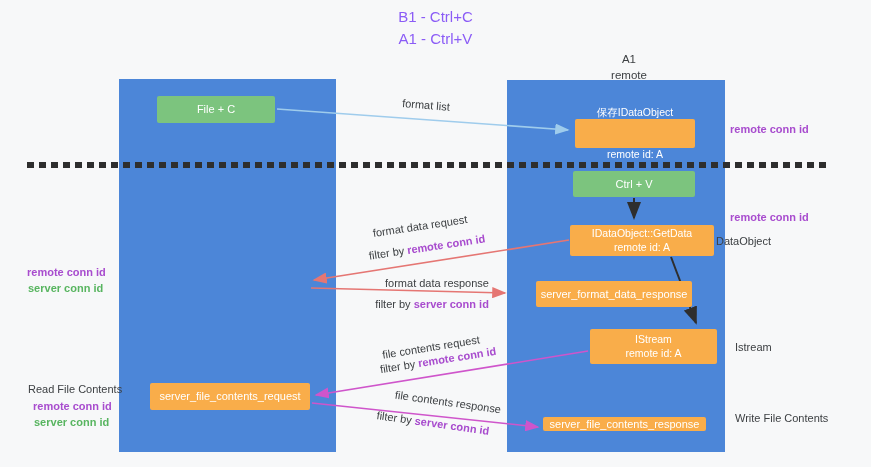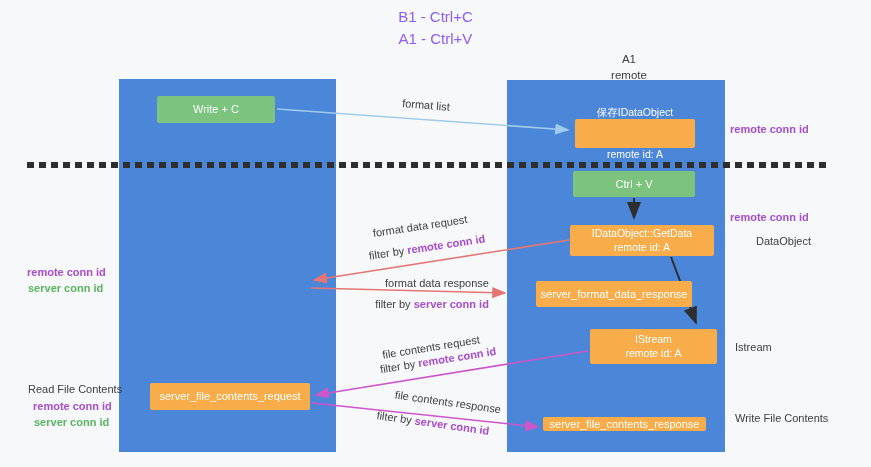--- a/index.html
+++ b/index.html
@@ -63,21 +63,21 @@
     <line x1="277" y1="109" x2="568" y2="130" stroke="#9fccec" stroke-width="1.6" marker-end="url(#ah-blue)"></line>
     <line x1="634" y1="198" x2="634" y2="218" stroke="#2e2e2e" stroke-width="2" marker-end="url(#ah-black)"></line>
     <line x1="671" y1="257" x2="696" y2="323" stroke="#2e2e2e" stroke-width="2" marker-end="url(#ah-black)"></line>
     <line x1="569" y1="240" x2="314" y2="280" stroke="#e57673" stroke-width="1.6" marker-end="url(#ah-red)"></line>
     <line x1="311" y1="288" x2="505" y2="293" stroke="#e57673" stroke-width="1.6" marker-end="url(#ah-red)"></line>
     <line x1="588" y1="351" x2="316" y2="395" stroke="#cf55cb" stroke-width="1.6" marker-end="url(#ah-pink)"></line>
     <line x1="312" y1="403" x2="538" y2="427" stroke="#cf55cb" stroke-width="1.6" marker-end="url(#ah-pink)"></line>
   </svg>
 
   <div class="box green" style="left:157px;top:96px;width:118px;height:27px;">
-    <span>Write + C</span>
+    <span>File + C</span>
   </div>
 
   <div class="box small" style="left:575px;top:119px;width:120px;height:29px;gap:28px;">
     <span>保存IDataObject</span>
     <span>remote id: A</span>
   </div>
 
   <div class="box green" style="left:573px;top:171px;width:122px;height:26px;">
     <span>Ctrl + V</span>
   </div>
@@ -122,21 +122,21 @@
     <span>filter by </span><span class="purple">remote conn id</span>
   </div>
 
   <div class="albl" style="left:448px;top:402px;transform:translate(-50%,-50%) rotate(8deg);">file contents response</div>
   <div class="albl" style="left:433px;top:423px;transform:translate(-50%,-50%) rotate(8deg);">
     <span>filter by </span><span class="purple">server conn id</span>
   </div>
 
   <div class="sidelbl purple" style="left:730px;top:123px;">remote conn id</div>
   <div class="sidelbl purple" style="left:730px;top:211px;">remote conn id</div>
-  <div class="sidelbl" style="left:756px;top:235px;">DataObject</div>
+  <div class="sidelbl" style="left:716px;top:235px;">DataObject</div>
   <div class="sidelbl" style="left:735px;top:341px;">Istream</div>
   <div class="sidelbl" style="left:735px;top:412px;">Write File Contents</div>
 
   <div class="sidelbl purple" style="left:27px;top:266px;">remote conn id</div>
   <div class="sidelbl greentxt" style="left:28px;top:282px;">server conn id</div>
 
   <div class="sidelbl" style="left:28px;top:383px;">Read File Contents</div>
   <div class="sidelbl purple" style="left:33px;top:400px;">remote conn id</div>
   <div class="sidelbl greentxt" style="left:34px;top:416px;">server conn id</div>
 

